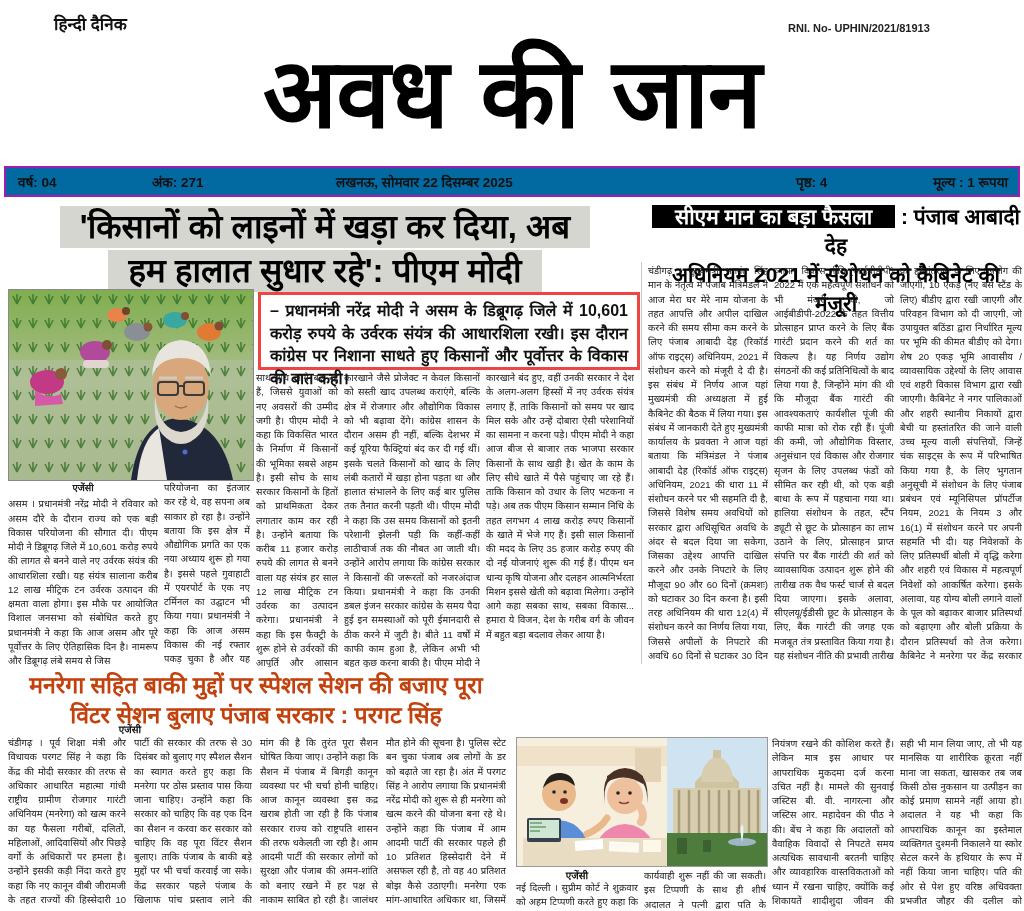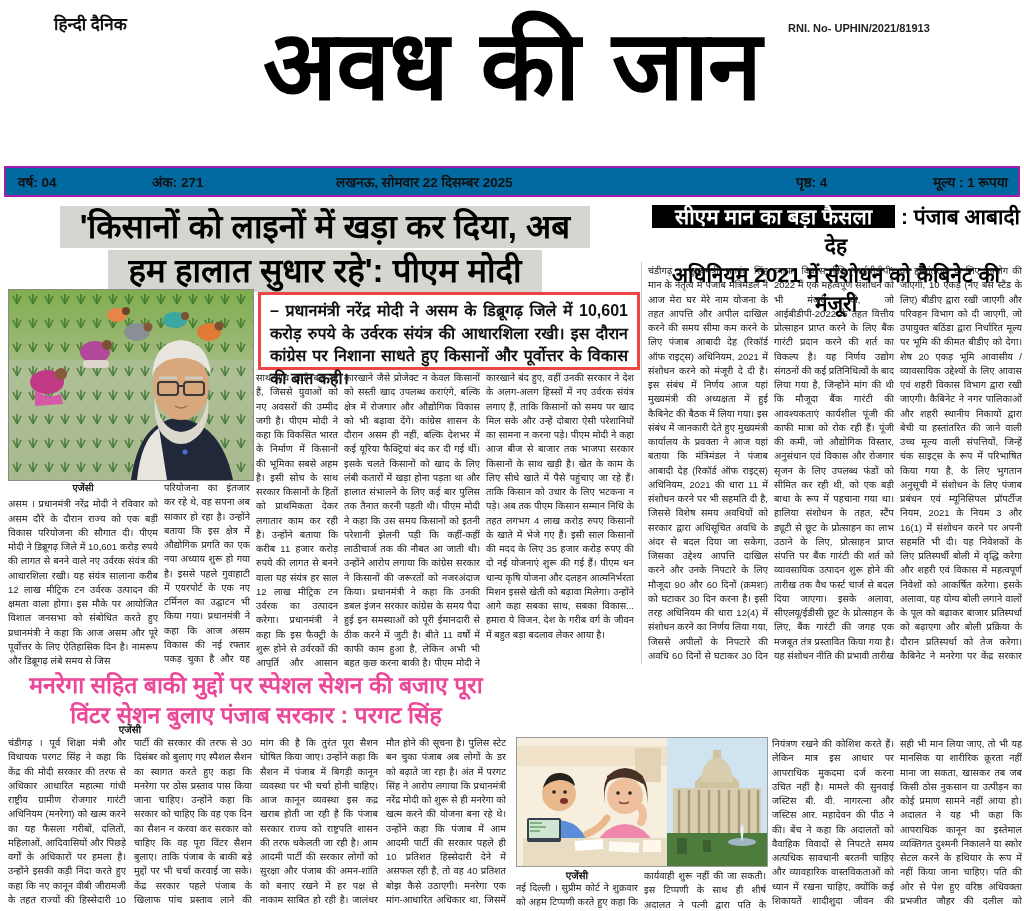--- a/index.html
+++ b/index.html
@@ -6,21 +6,21 @@
   body{
     width:1024px;height:911px;position:relative;background:#ffffff;
     font-family:"Liberation Sans","DejaVu Sans",sans-serif;color:#111;
     overflow:hidden;
   }
   .abs{position:absolute;}
   
   .edition{top:12px;left:54px;font-size:17px;font-weight:700;}
   .rni{top:22px;left:788px;font-size:11px;font-weight:600;color:#222;}
   .paper-title{
-    top:10px;left:0;width:1024px;text-align:center;
+    top:38px;left:0;width:1024px;text-align:center;
     font-size:97px;font-weight:900;line-height:1.15;letter-spacing:-1px;color:#000;
     font-family:"DejaVu Sans","Liberation Sans",sans-serif;
   }
   
   .infobar{
     top:166px;left:4px;width:1012px;height:27px;
     border:2px solid #a21caf;background:#0369a1;font-size:13.5px;font-weight:700;
   }
   .infobar span{position:absolute;top:5px;white-space:nowrap;}
   .ib-year{left:12px;}  .ib-issue{left:146px;}  .ib-date{left:330px;}
@@ -53,21 +53,21 @@
     top:203px;left:650px;width:372px;text-align:center;
     font-size:21px;font-weight:800;line-height:1.38;color:#000;
   }
   .cab-headline .kicker{background:#000;color:#fff;padding:0 23px;}
   .cab-c1{left:648px;top:264px;width:120px;height:400px;}
   .cab-c2{left:774px;top:264px;width:120px;height:400px;}
   .cab-c3{left:900px;top:264px;width:122px;height:400px;}
   
   .mn-headline{
     top:671px;left:0;width:512px;text-align:center;
-    font-size:23px;font-weight:800;line-height:1.3;color:#ec4899;
+    font-size:23px;font-weight:800;line-height:1.3;color:#c2410c;
   }
   .mn-byline{top:722px;left:8px;width:244px;text-align:center;font-size:10px;font-weight:700;}
   .mn-c1{left:8px;top:736px;width:118px;height:170px;}
   .mn-c2{left:134px;top:736px;width:118px;height:170px;}
   .mn-c3{left:260px;top:736px;width:118px;height:170px;}
   .mn-c4{left:386px;top:736px;width:120px;height:170px;}
   
   .ct-headline{
     top:671px;left:512px;width:512px;text-align:center;
     font-size:23px;font-weight:800;line-height:1.3;color:#000;

